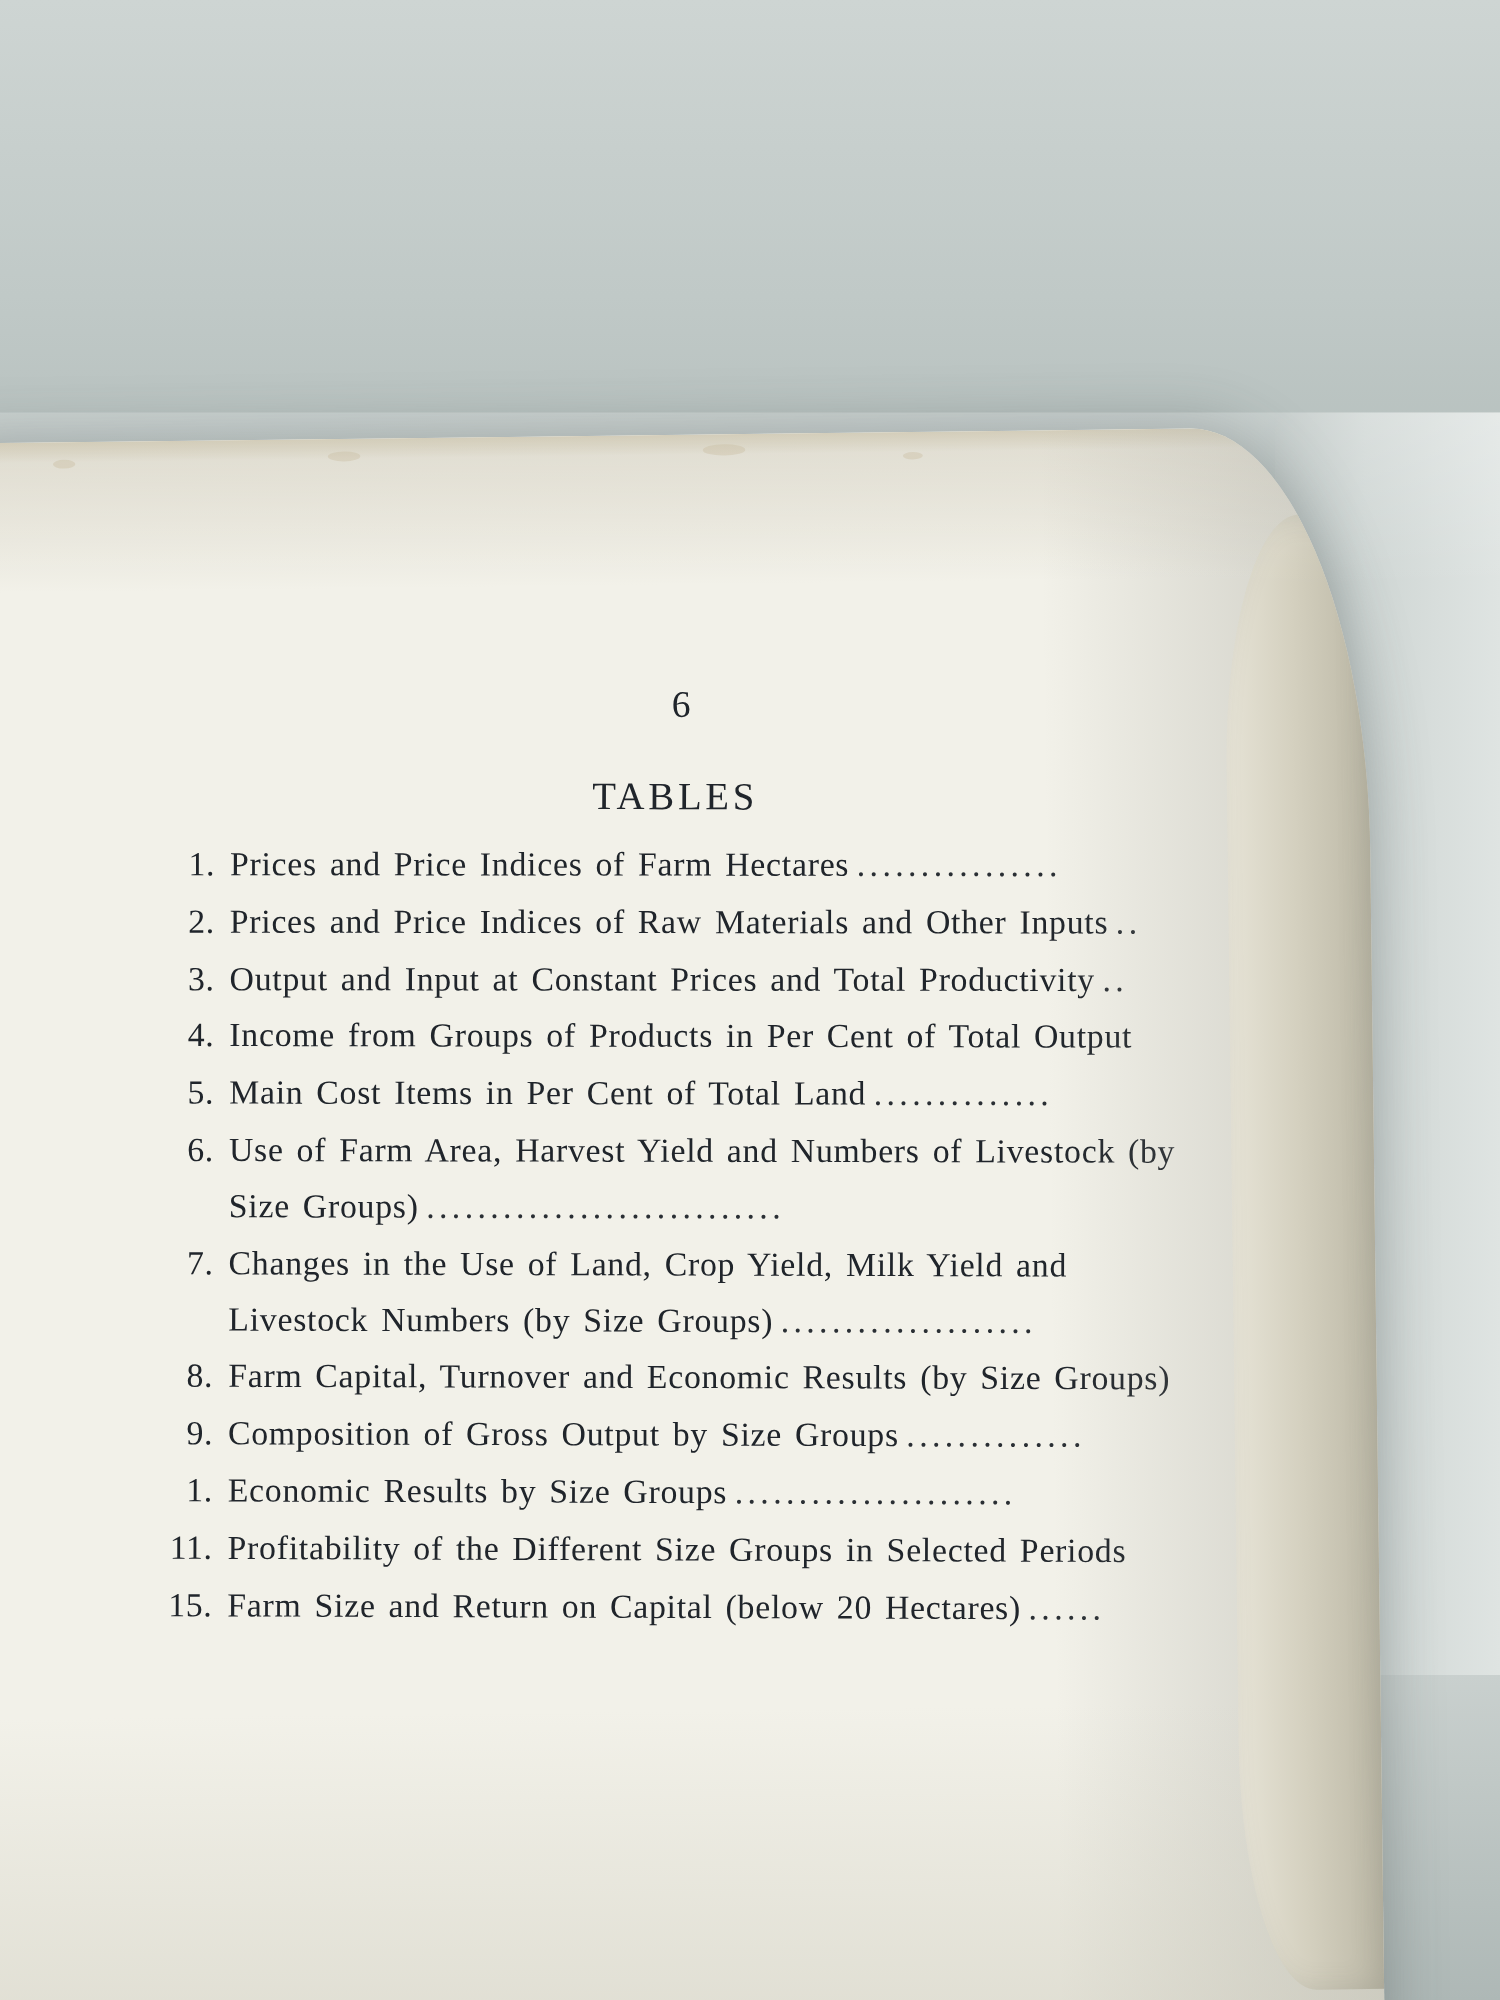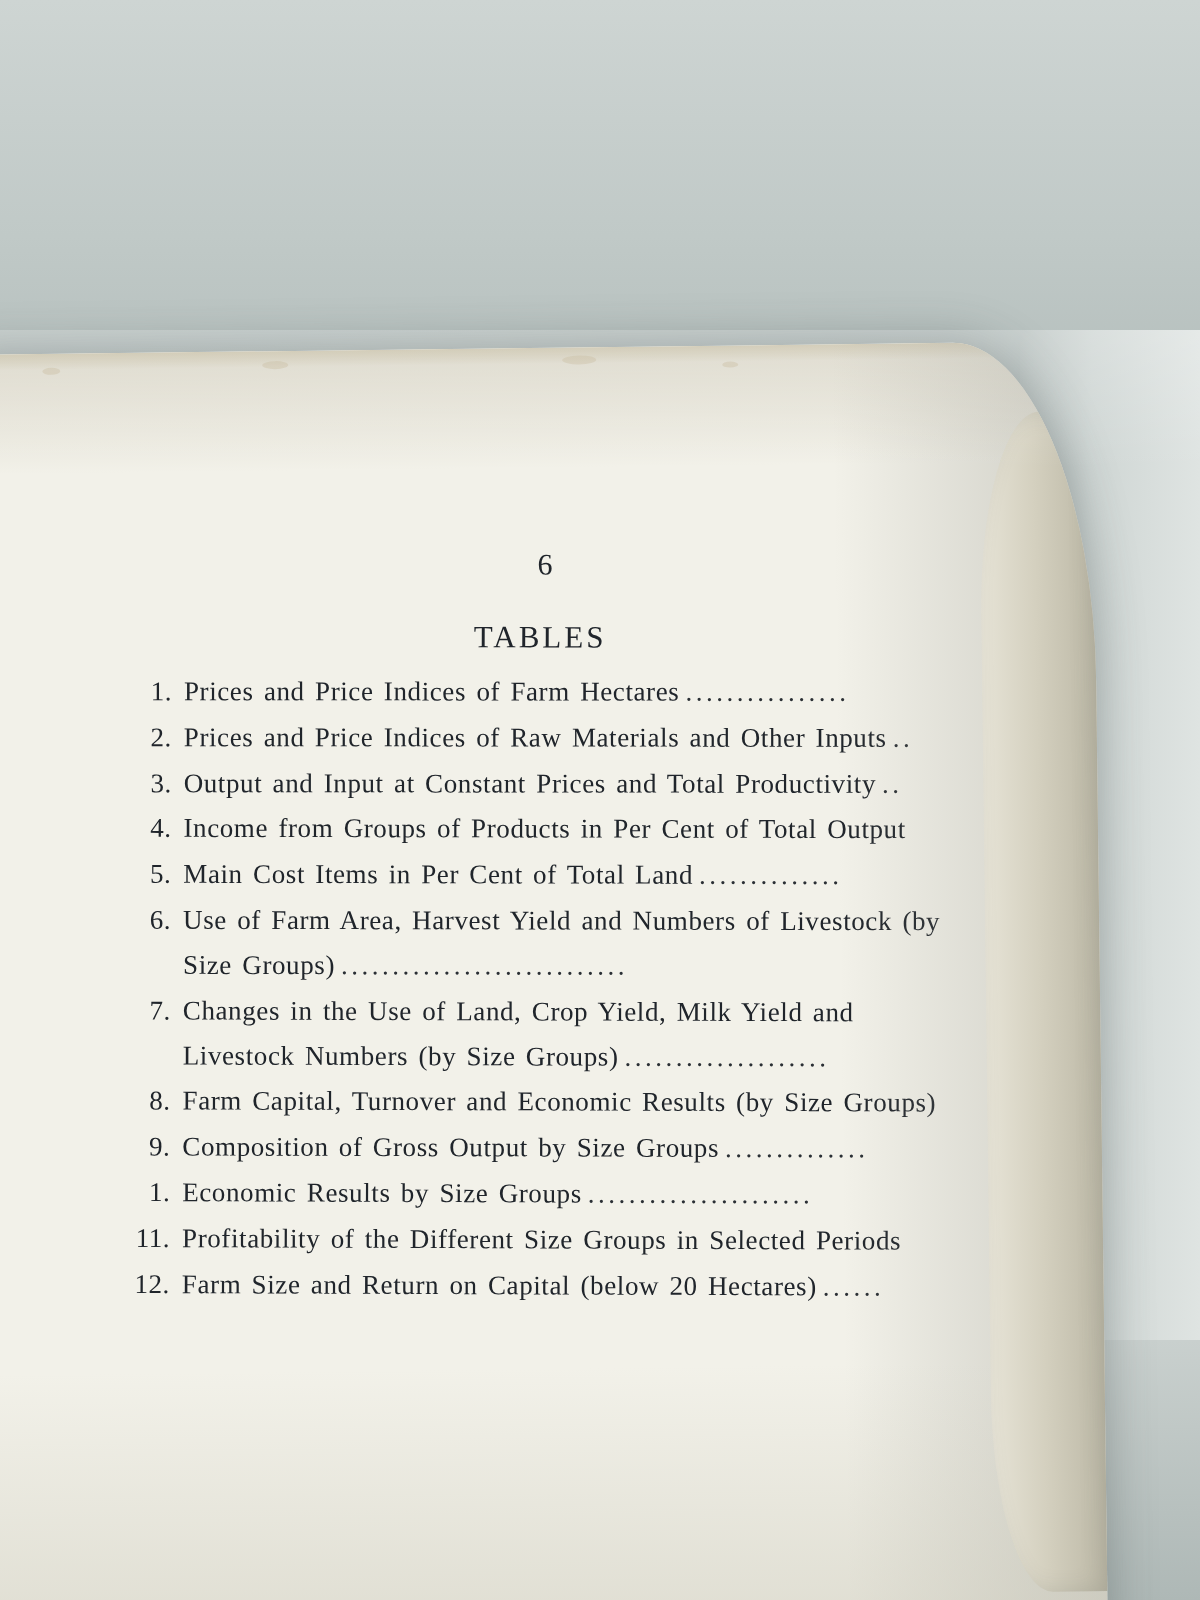--- a/index.html
+++ b/index.html
@@ -293,21 +293,21 @@
 
         <li>
           <span class="num">11.</span>
           <span class="entry">
             <span class="title-text">Profitability of the Different Size Groups in Selected Periods</span><span class="leader"></span>
           </span>
           <span class="pageno">64</span>
         </li>
 
         <li>
-          <span class="num">12.</span>
+          <span class="num">15.</span>
           <span class="entry">
             <span class="title-text">Farm Size and Return on Capital (below 20 Hectares)</span><span class="leader">......</span>
           </span>
           <span class="pageno">65</span>
         </li>
 
       </ol>
     </div>
 
     <div class="page-shade-top"></div>

